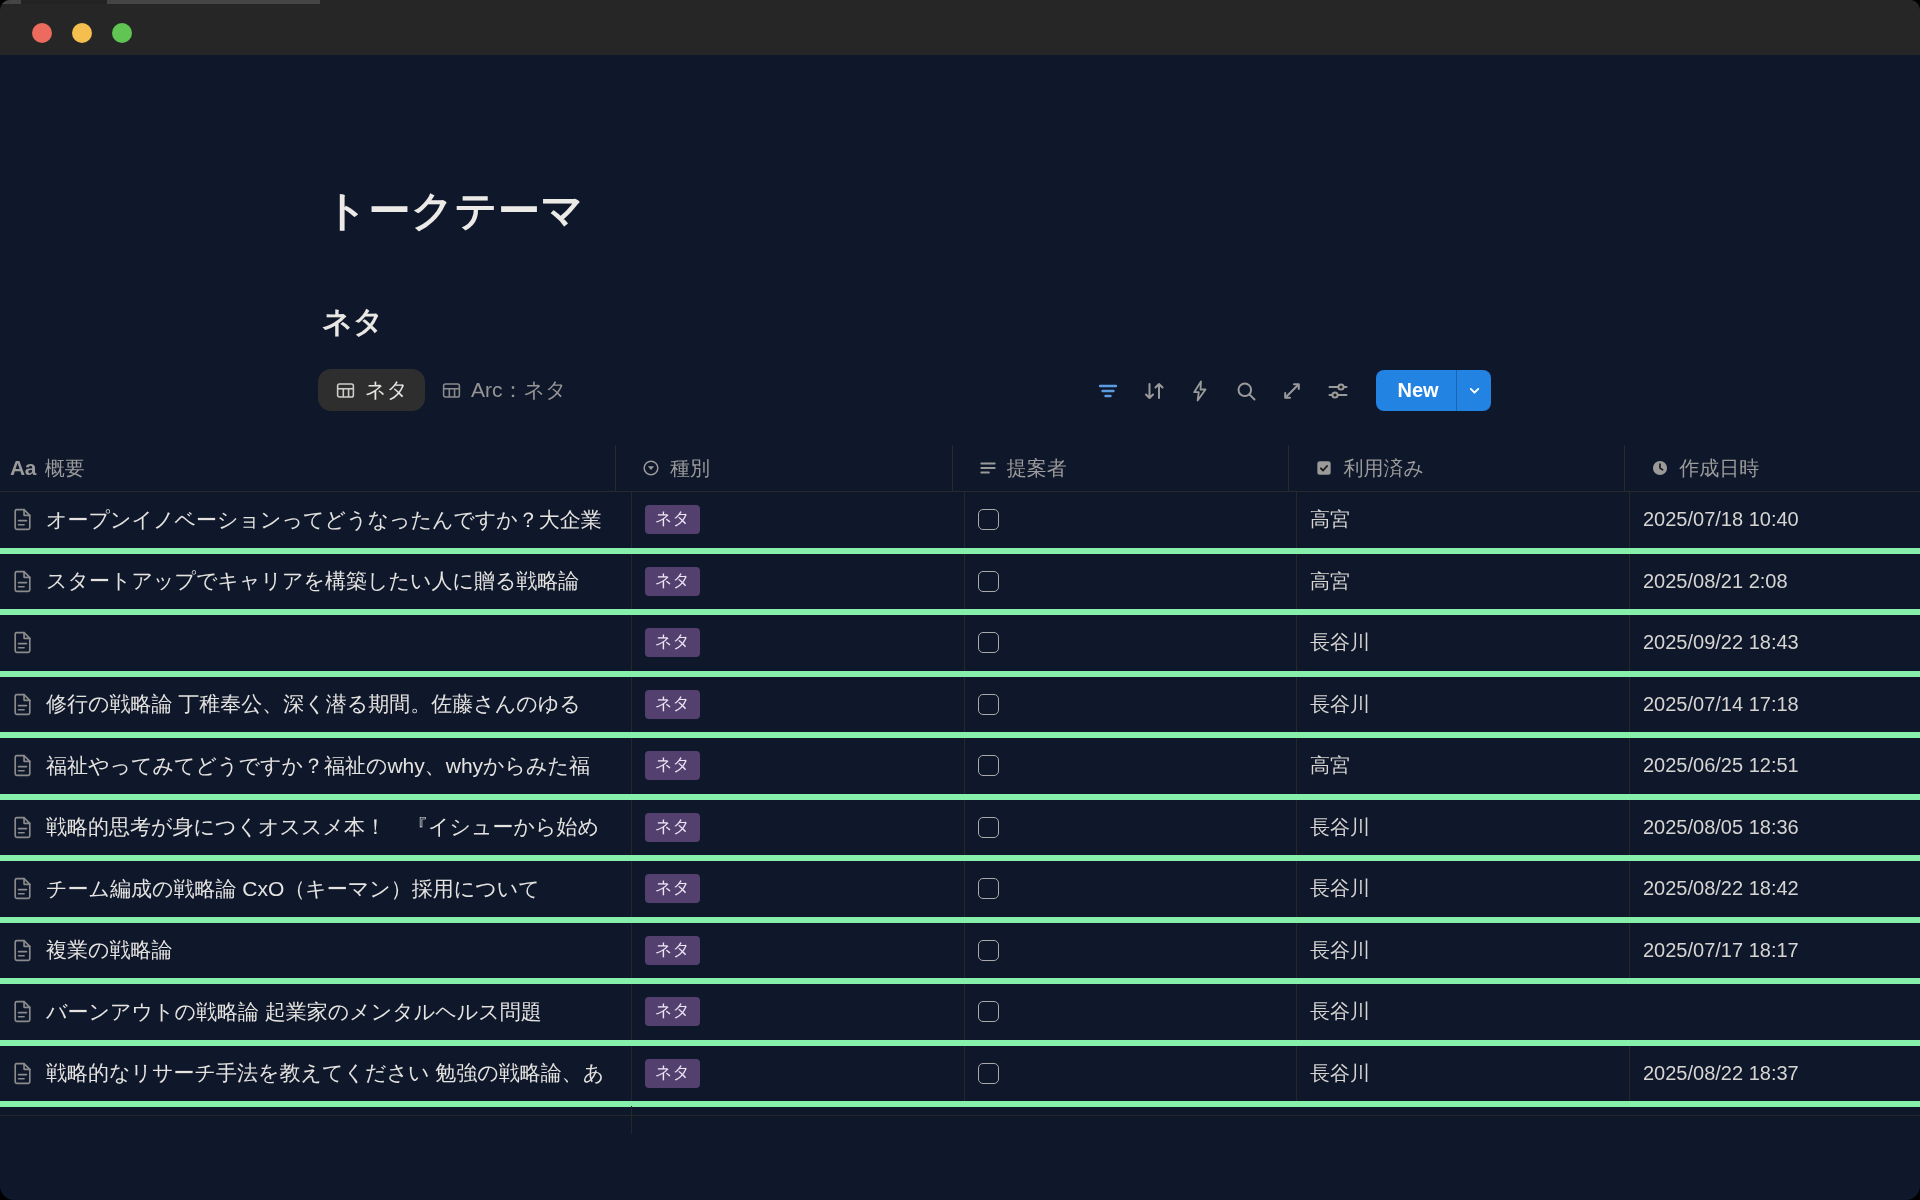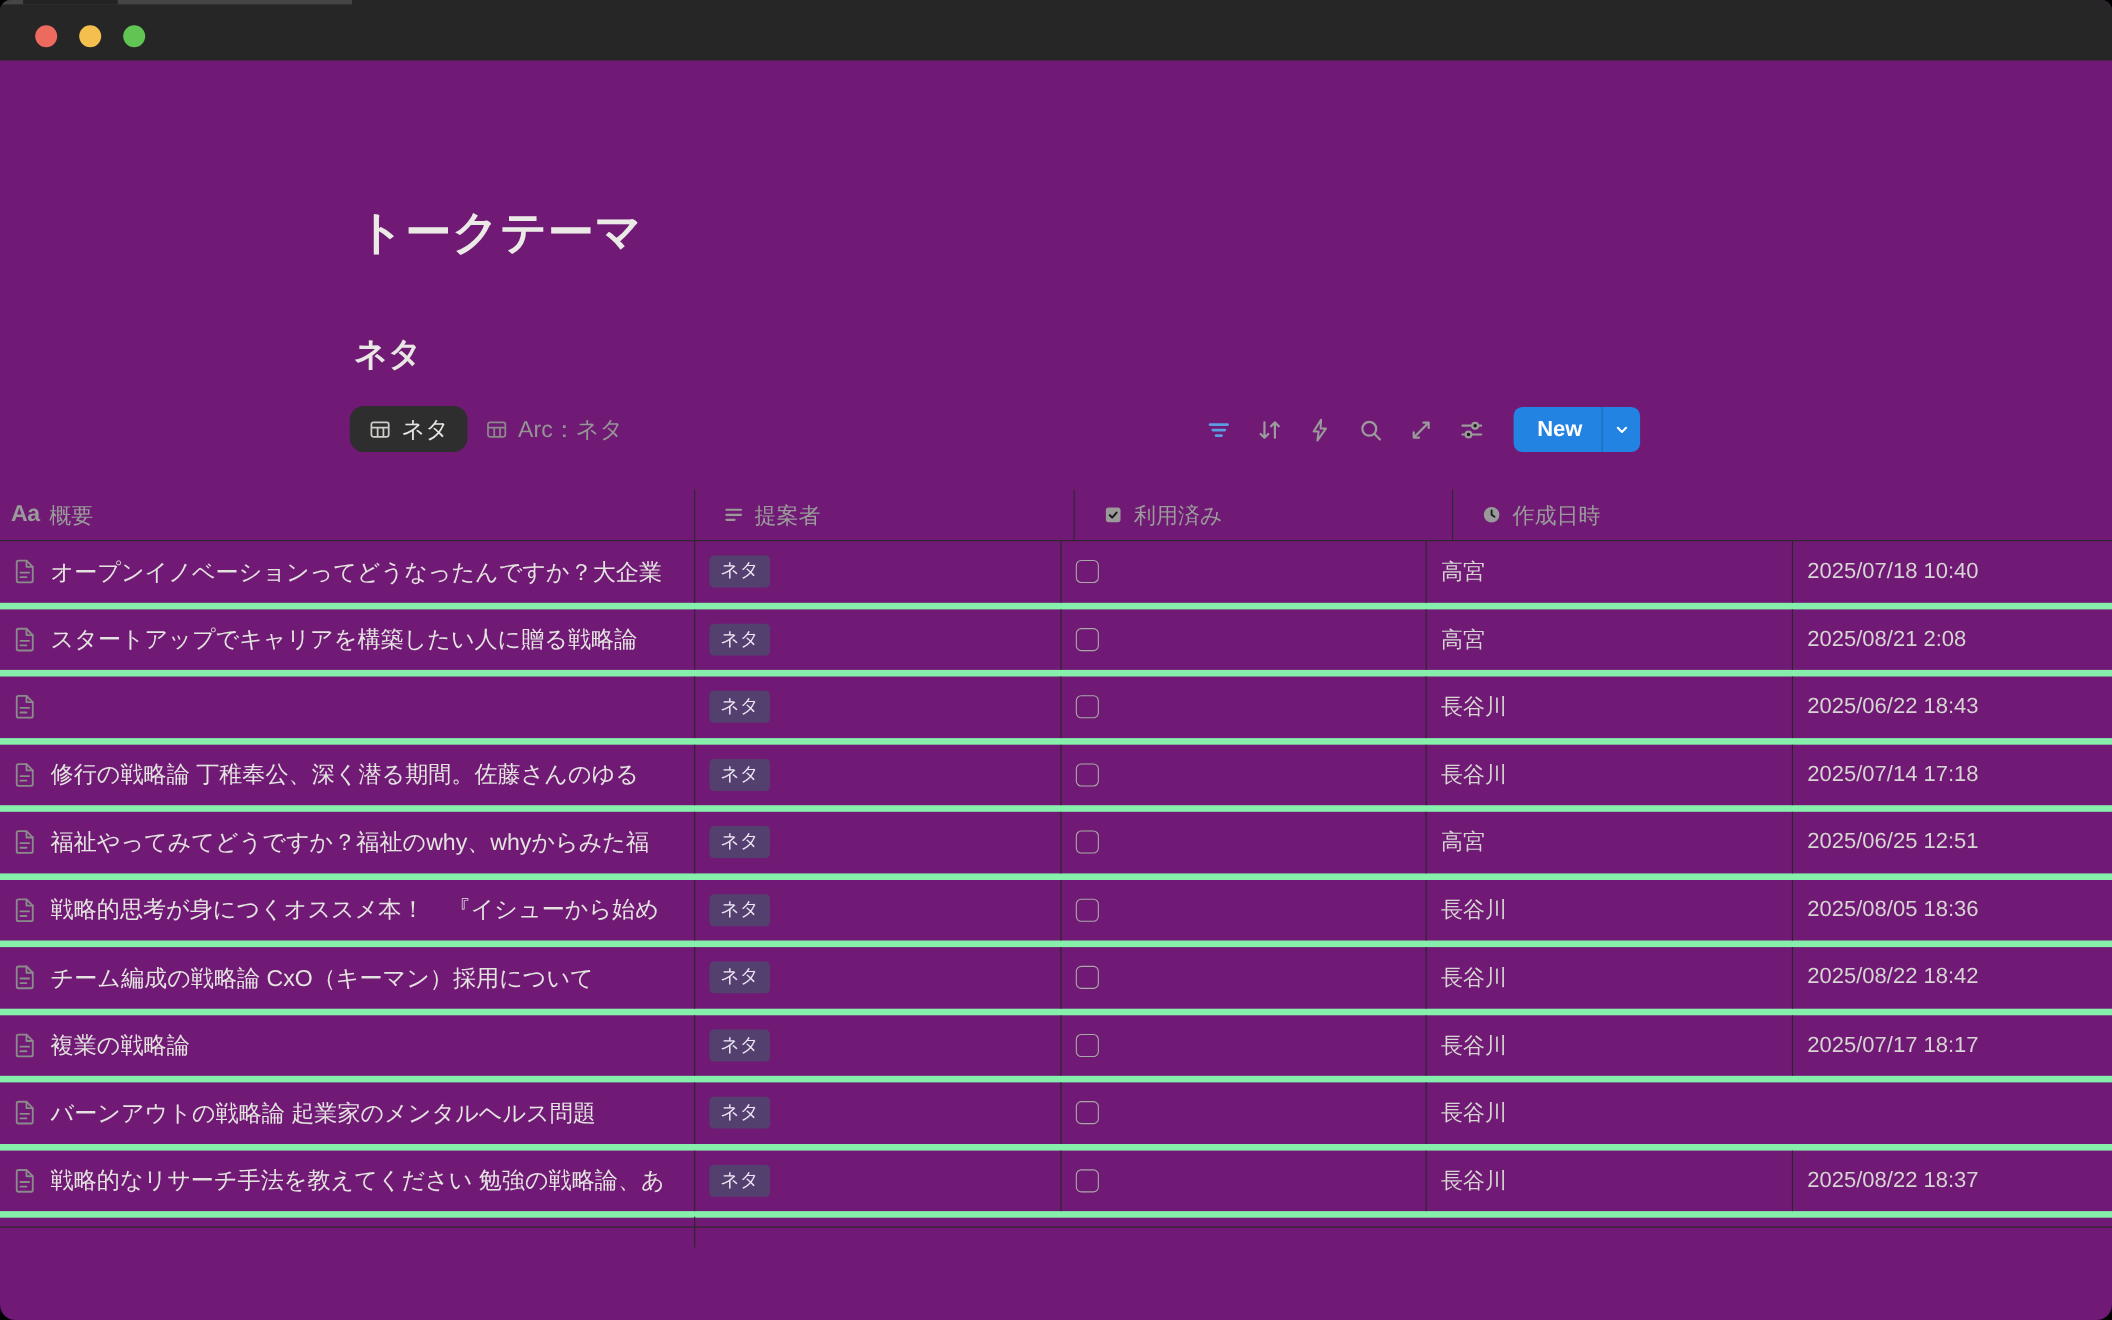--- a/index.html
+++ b/index.html
@@ -1,18 +1,18 @@
 <!DOCTYPE html>
 <html><head>
 <meta charset="utf-8">
 <style>
   * { margin:0; padding:0; box-sizing:border-box; }
   html,body { background:#000; width:1920px; height:1200px; overflow:hidden;
     font-family:"Liberation Sans","DejaVu Sans",sans-serif; }
-  .window { position:relative; width:1920px; height:1200px; background:#701a75;
+  .window { position:relative; width:1920px; height:1200px; background:#0f172a;
     border-radius:10px 10px 14px 14px; overflow:hidden; }
 
   
   .top-strip { position:absolute; top:0; left:0; width:320px; height:4px; background:#454545; z-index:5; }
   .top-strip .tab-sliver { position:absolute; top:0; left:21px; width:86px; height:4px; background:#232323; }
 
   
   .titlebar { position:absolute; top:0; left:0; width:1920px; height:55px; background:#262626; }
   .traffic { position:absolute; top:23px; width:20px; height:20px; border-radius:50%; }
   .t-close { left:32px; background:#ec6a5e; }
@@ -166,20 +166,29 @@
         </svg>
       </span>
     </div>
   </div>
 
   <div class="tbl">
     <div class="tbl-header">
       <div class="hcell c1">
         <span class="hicn aa">Aa</span>
         <span>概要</span>
+      </div>
+      <div class="hcell c2">
+        <span class="hicn">
+          <svg width="20" height="20" viewBox="0 0 24 24">
+            <circle cx="12" cy="12" r="8.2" fill="none" stroke="currentColor" stroke-width="1.8"></circle>
+            <path d="M8.3 10h7.4L12 14.4z" fill="currentColor"></path>
+          </svg>
+        </span>
+        <span>種別</span>
       </div>
       <div class="hcell c4">
         <span class="hicn">
           <svg width="20" height="20" viewBox="0 0 24 24" fill="none" stroke="currentColor" stroke-width="2.4" stroke-linecap="round">
             <line x1="4" y1="6.5" x2="20" y2="6.5"></line>
             <line x1="4" y1="12" x2="20" y2="12"></line>
             <line x1="4" y1="17.5" x2="13" y2="17.5"></line>
           </svg>
         </span>
         <span>提案者</span>
@@ -271,21 +280,21 @@
     <div class="cell c2">
       <span class="tag">ネタ</span>
     </div>
     <div class="cell c3">
       <span class="cbox"></span>
     </div>
     <div class="cell c4">
       <span class="plain">長谷川</span>
     </div>
     <div class="cell c5">
-      <span class="plain">2025/06/22 18:43</span>
+      <span class="plain">2025/09/22 18:43</span>
     </div>
   </div>
 
   <div class="trow">
     <div class="cell c1 title-cell">
       <span class="picn">
         <svg width="25" height="25" viewBox="0 0 24 24" fill="none" stroke="currentColor" stroke-width="1.6" stroke-linecap="round" stroke-linejoin="round">
           <path d="M6.5 2.5h7L19 8v12a1.5 1.5 0 0 1-1.5 1.5h-11A1.5 1.5 0 0 1 5 20V4a1.5 1.5 0 0 1 1.5-1.5z"></path>
           <path d="M13.5 2.5V8H19"></path>
           <line x1="8.2" y1="13" x2="15.8" y2="13"></line>

